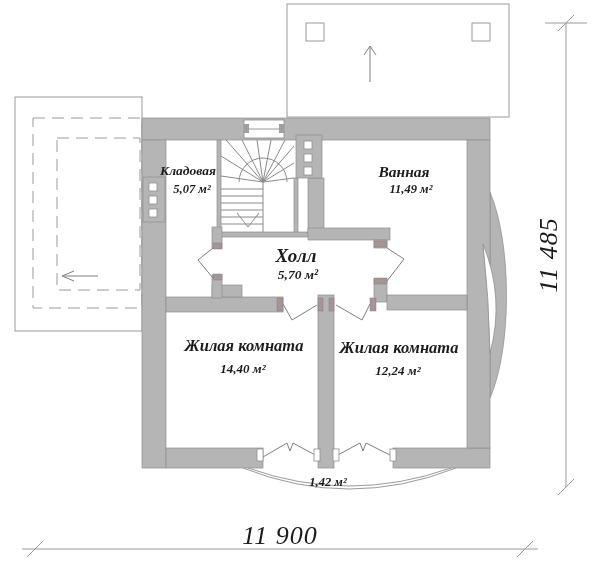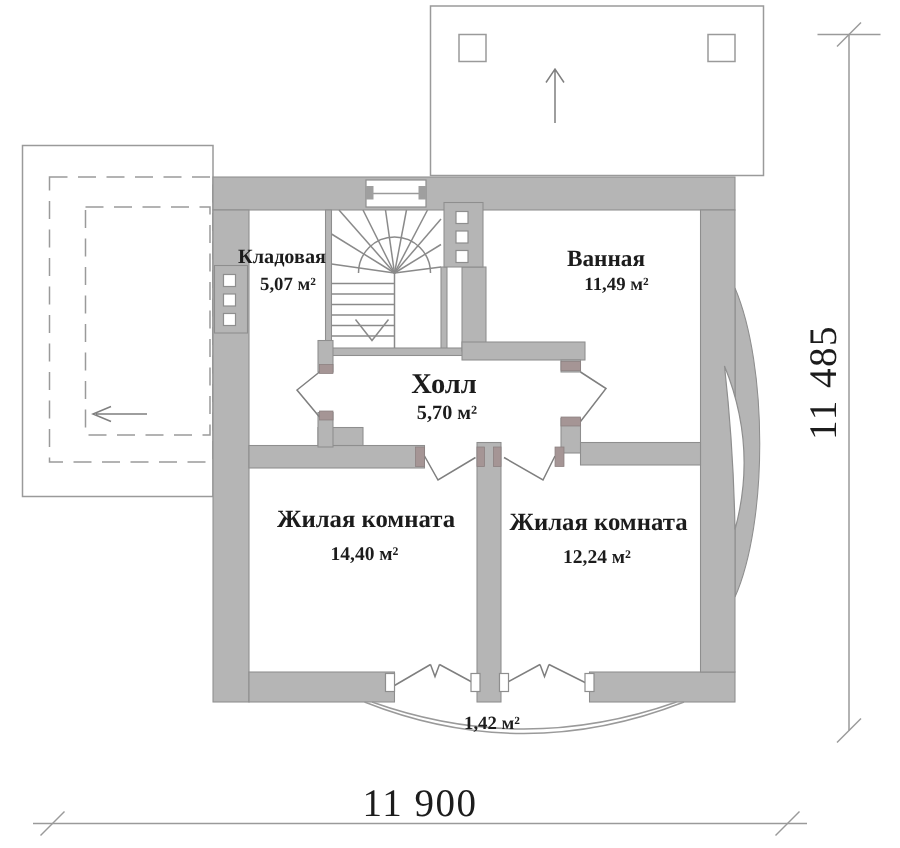--- a/index.html
+++ b/index.html
@@ -1,17 +1,17 @@
 <!DOCTYPE html>
 <html><head>
 <meta charset="utf-8">
 <style>
   html,body{margin:0;padding:0;background:#ffffff;}
   .stage{position:relative;width:600px;height:565px;background:#ffffff;overflow:hidden;
-         font-family:"Liberation Serif","DejaVu Serif",serif;}
+         font-family:"Liberation Serif","DejaVu Serif",serif;font-style:italic;}
   svg{display:block;}
   text{fill:#1c1c1c;font-family:"Liberation Serif","DejaVu Serif",serif;}
   .room-name{font-weight:bold;}
   .room-area{font-weight:bold;}
   .dim-label{font-weight:normal;letter-spacing:1px;}
   .wall{fill:#b5b5b5;stroke:#8e8e8e;stroke-width:.7;}
   .thinline{stroke:#7f7f7f;stroke-width:1;fill:none;}
   .hairline{stroke:#9a9a9a;stroke-width:1;fill:none;}
   .whitebox{fill:#ffffff;stroke:#8e8e8e;stroke-width:.8;}
   .cap{fill:#a59595;stroke:#8a7f7f;stroke-width:.5;}

